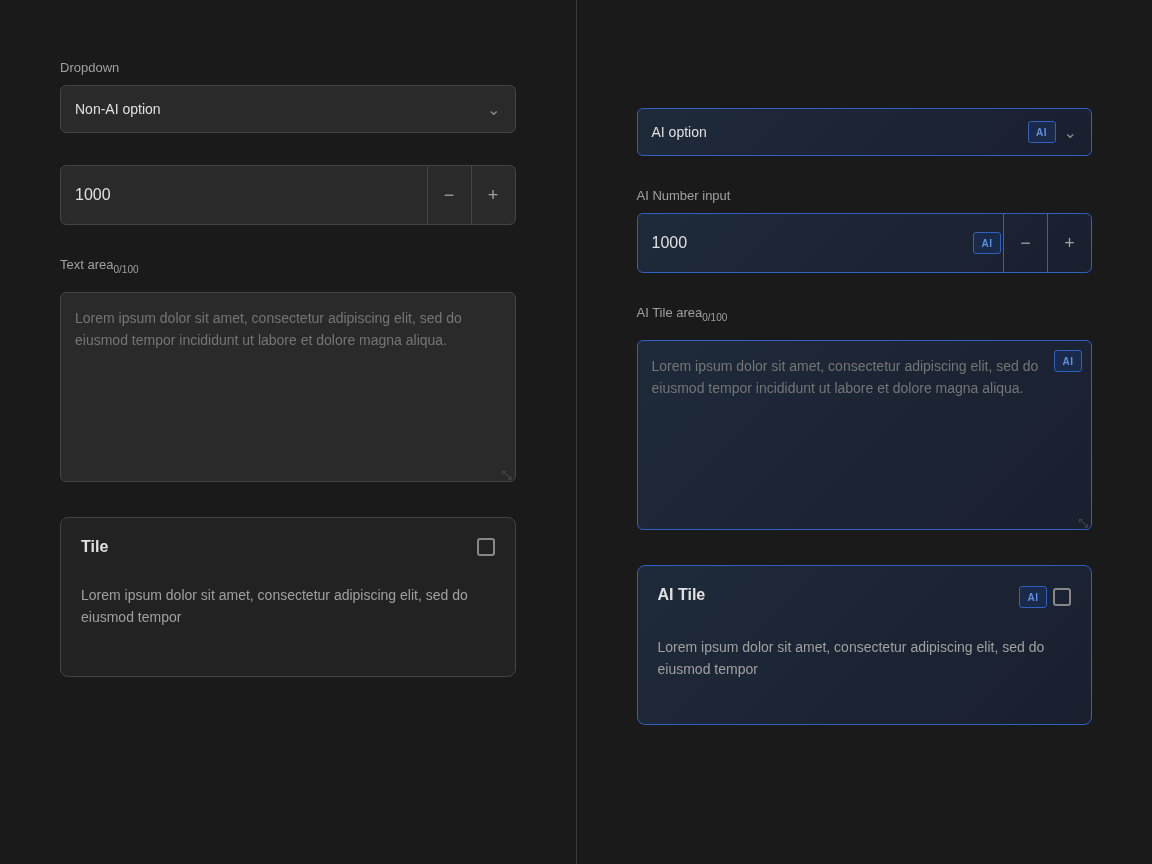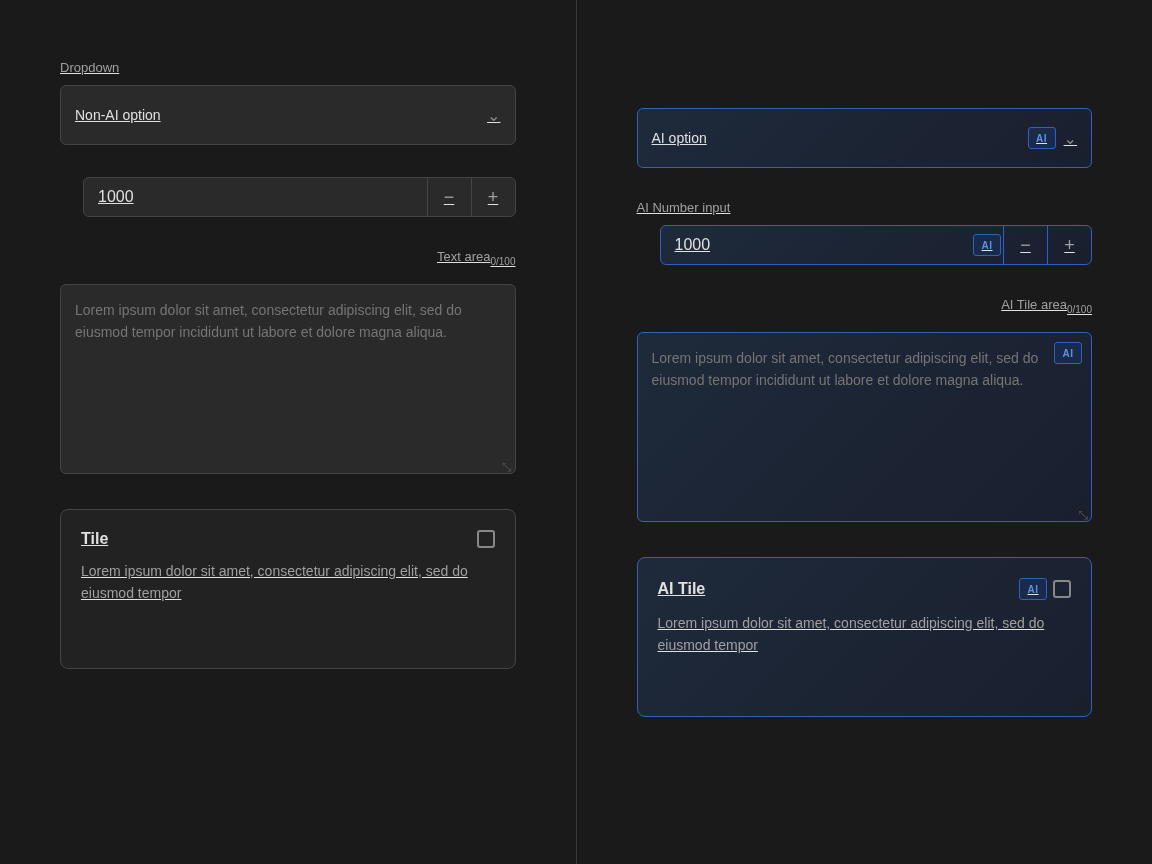--- a/index.html
+++ b/index.html
@@ -10,21 +10,20 @@
       font-family: -apple-system, BlinkMacSystemFont, 'Segoe UI', sans-serif;
       font-size: 14px;
       min-height: 864px;
       width: 1152px;
     }
 
     .page-layout {
       display: flex;
       width: 1152px;
       min-height: 864px;
-      text-decoration: underline;
     }
 
     .column {
       flex: 1;
       padding: 60px 60px 40px 60px;
     }
 
     .divider {
       width: 1px;
       background-color: #3a3a3a;
@@ -42,21 +41,21 @@
     }
 
     
     .dropdown {
       background-color: #2a2a2a;
       border: 1px solid #444;
       border-radius: 6px;
       display: flex;
       align-items: center;
       padding: 0 14px;
-      height: 60px;
+      height: 48px;
       cursor: pointer;
       position: relative;
     }
 
     .dropdown.ai-variant {
       border-color: #3060c0;
       background: linear-gradient(135deg, #1e2a3a 0%, #1a1f2e 100%);
       margin-top: 48px;
     }
 
@@ -87,23 +86,22 @@
       font-size: 16px;
     }
 
     
     .number-input {
       background-color: #2a2a2a;
       border: 1px solid #444;
       border-radius: 6px;
       display: flex;
       align-items: center;
-      height: 40px;
+      height: 60px;
       overflow: hidden;
-      margin-left: 23px;
     }
 
     .number-input.ai-variant {
       border-color: #3060c0;
       background: linear-gradient(135deg, #1e2a3a 0%, #1a1f2e 100%);
     }
 
     .number-input-value {
       flex: 1;
       color: #e0e0e0;
@@ -141,21 +139,21 @@
       flex-shrink: 0;
     }
 
     .ai-variant .number-btn {
       border-left-color: #3060c0;
     }
 
     
     .textarea-header {
       display: flex;
-      justify-content: flex-end;
+      justify-content: flex-start;
       align-items: center;
       margin-bottom: 10px;
     }
 
     .char-count {
       color: #a0a0a0;
       font-size: 10px;
     }
 
     .textarea-wrapper {
@@ -219,22 +217,21 @@
     }
 
     .tile.ai-variant {
       border-color: #3060c0;
       background: linear-gradient(135deg, #1e2a3a 0%, #1a1f2e 100%);
     }
 
     .tile-header {
       display: flex;
       justify-content: space-between;
-      align-items: center;
-      margin-bottom: 12px;
+      margin-bottom: 28px;
     }
 
     .tile-title {
       font-size: 16px;
       font-weight: 600;
       color: #e0e0e0;
     }
 
     .tile-badge-group {
       display: flex;

